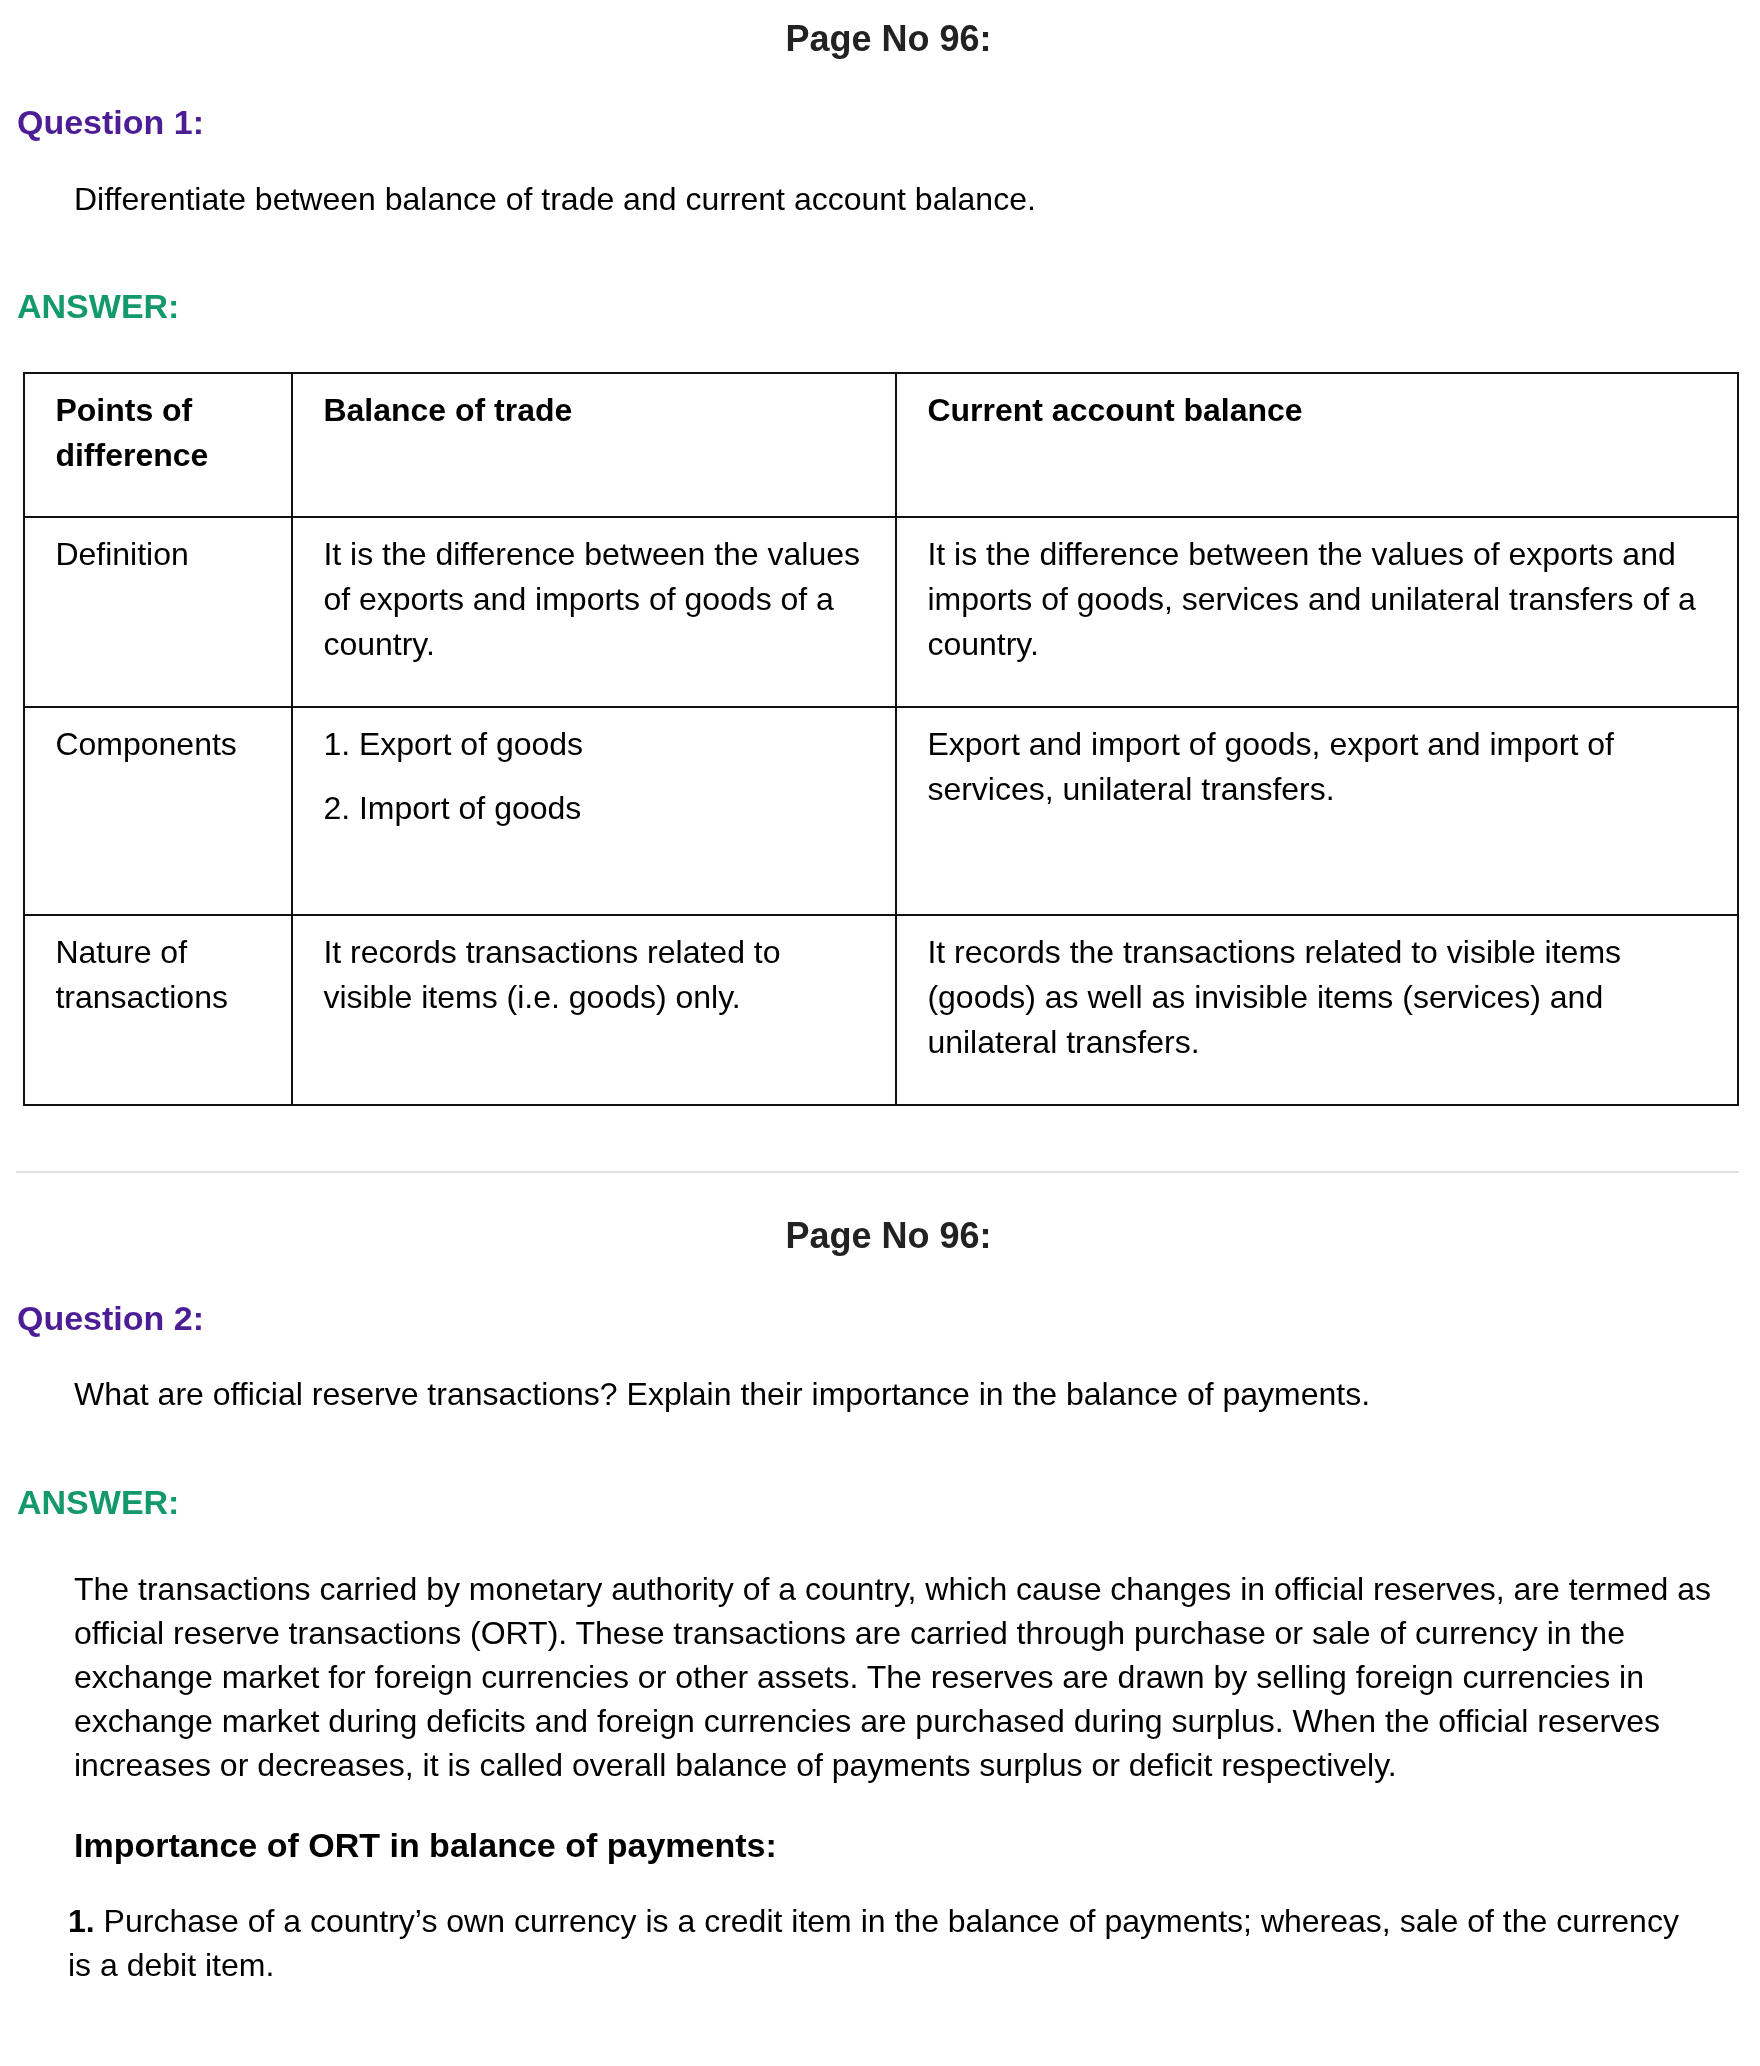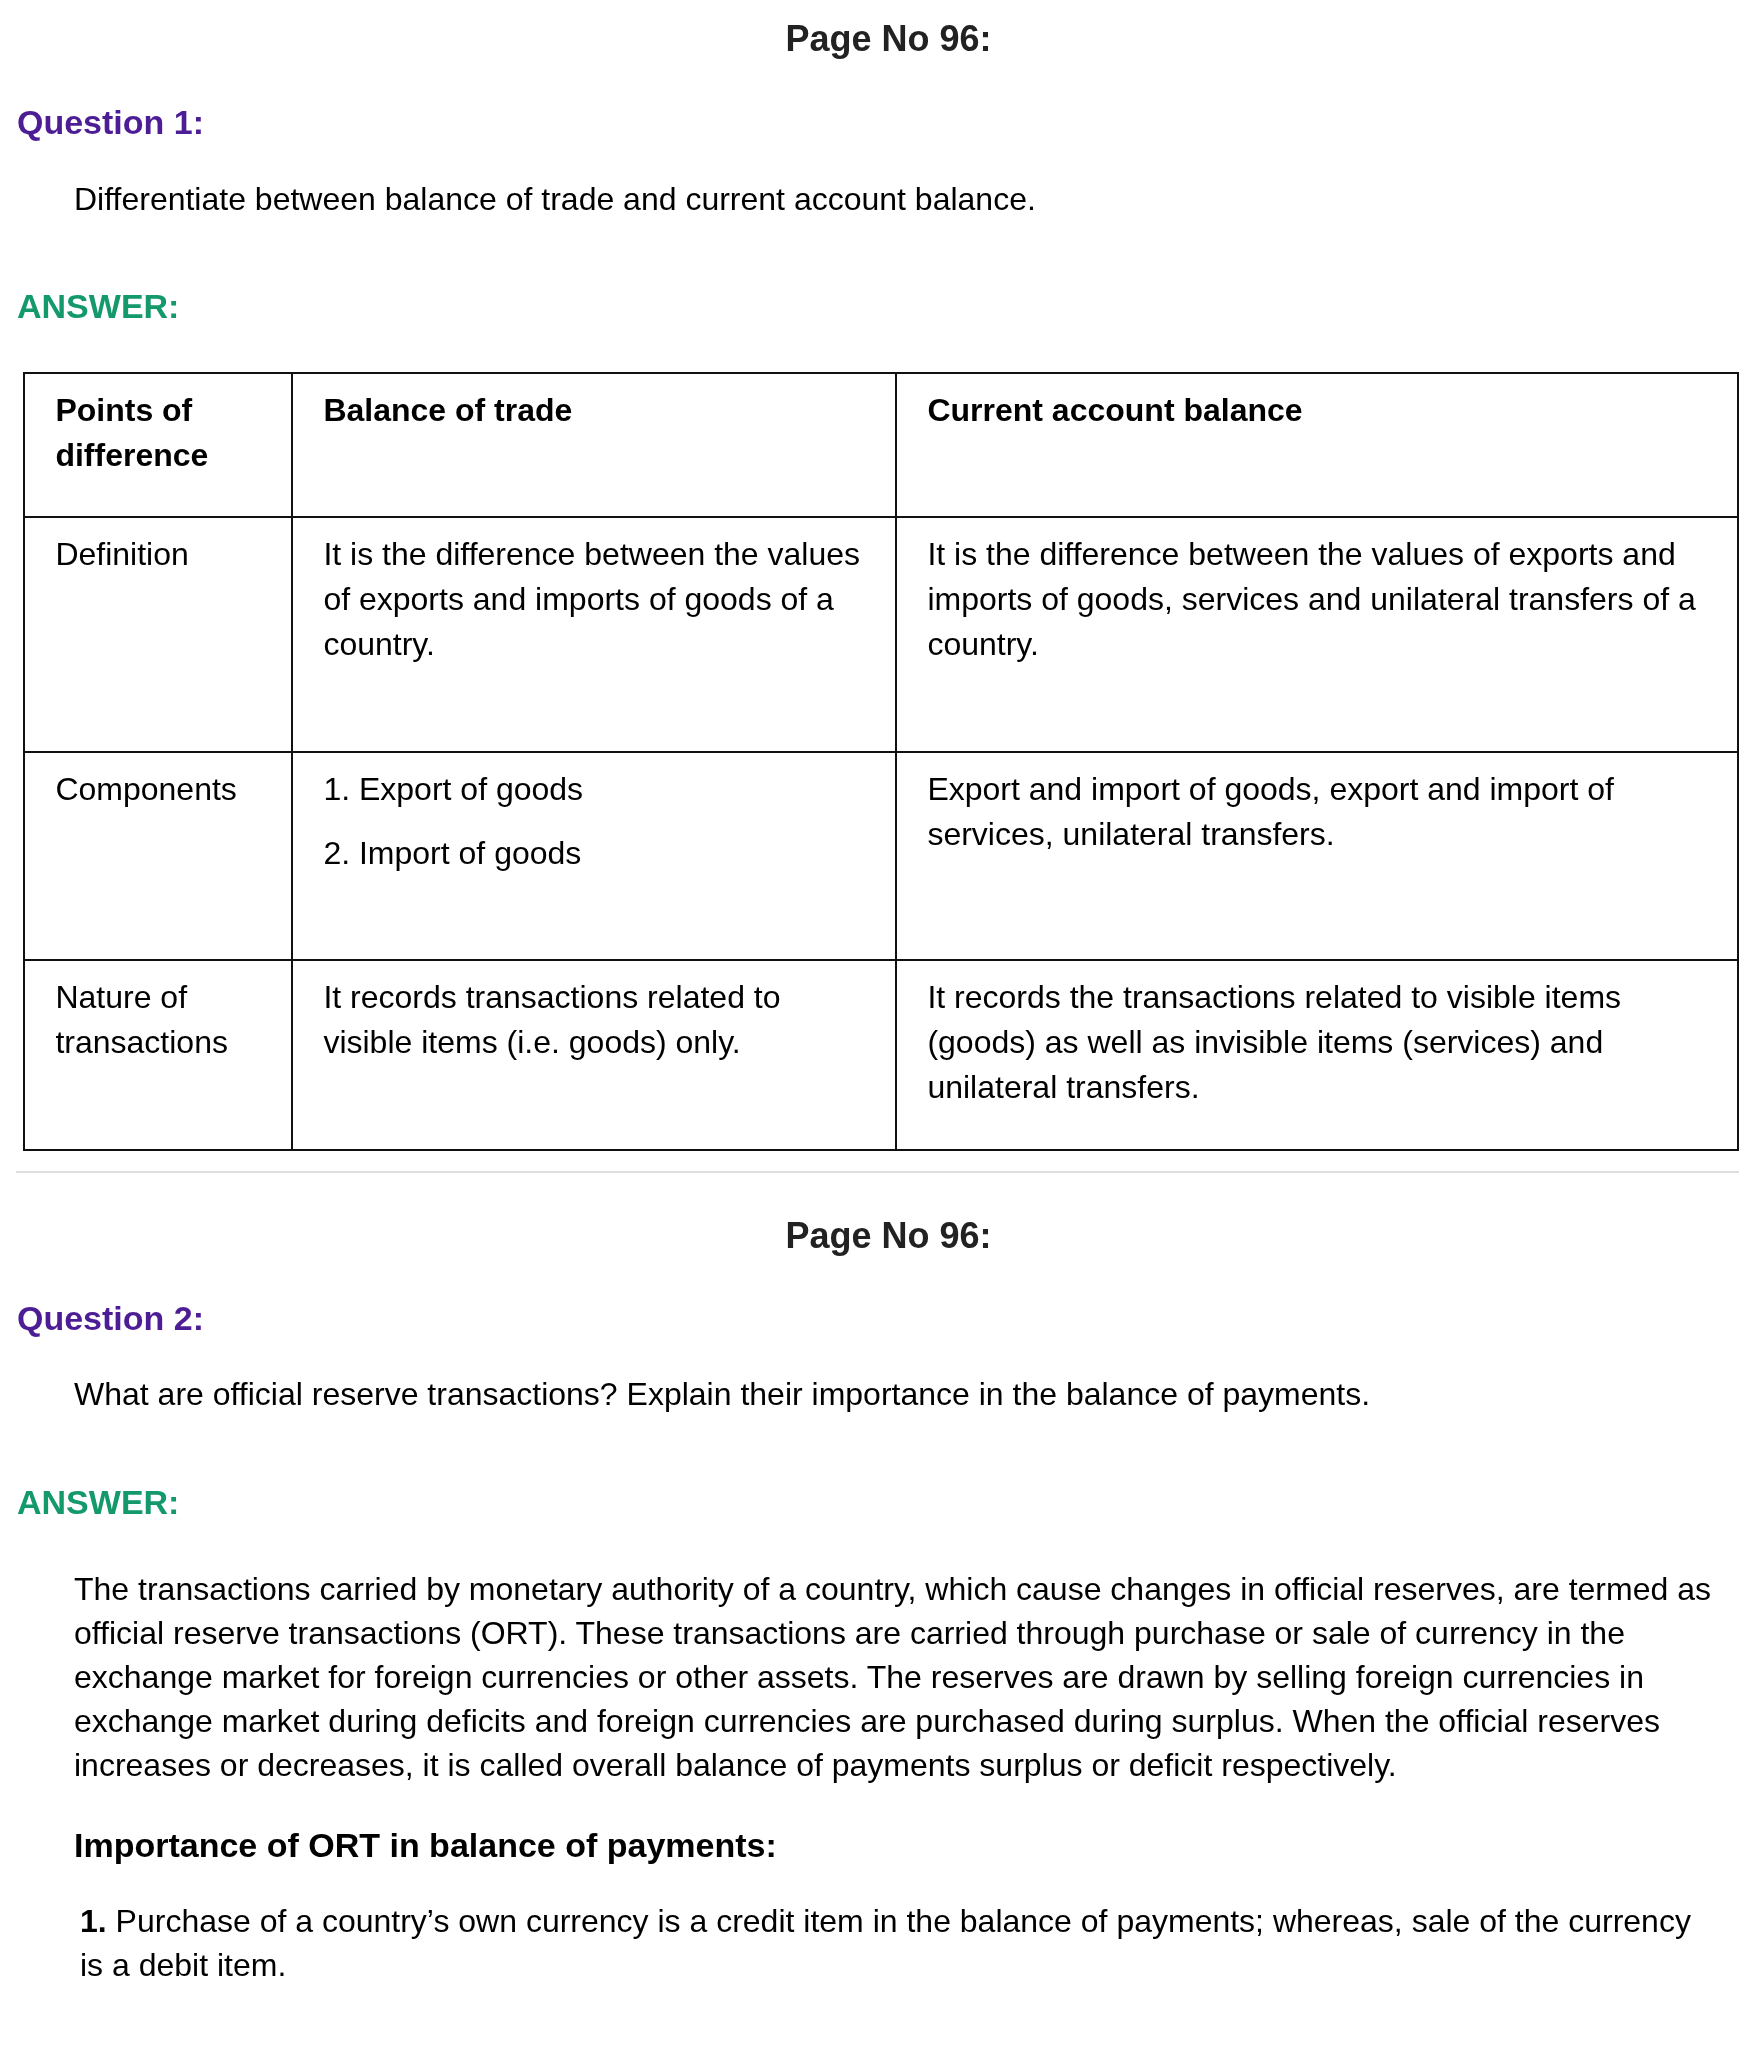--- a/index.html
+++ b/index.html
@@ -61,21 +61,21 @@
       padding: 14px 28px 14px 30px;
       font-size: 32px;
       line-height: 45px;
       color: #000000;
     }
     .diff-table th { font-weight: bold; }
     .diff-table col.c1 { width: 268px; }
     .diff-table col.c2 { width: 604px; }
     .diff-table col.c3 { width: 842px; }
     .row-h { height: 144px; }
-    .row-def { height: 235px; }
+    .row-def { height: 190px; }
     .row-comp { height: 208px; }
     .row-nat { height: 190px; }
     .comp-item { display: block; }
     .comp-item + .comp-item { margin-top: 18.5px; }
     .separator {
       left: 15.6px;
       top: 1171px;
       width: 1723px;
       height: 2.1px;
       background: #dedede;
@@ -88,21 +88,21 @@
       color: #000000;
     }
     .sub-heading {
       left: 74px;
       font-weight: bold;
       font-size: 34px;
       line-height: 44px;
       color: #000000;
     }
     .list-item {
-      left: 80px;
+      left: 68px;
       width: 1634px;
       font-size: 32px;
       line-height: 44px;
       color: #000000;
     }
     .list-num { font-weight: bold; }
   </style>
 </head>
 <body>
 

